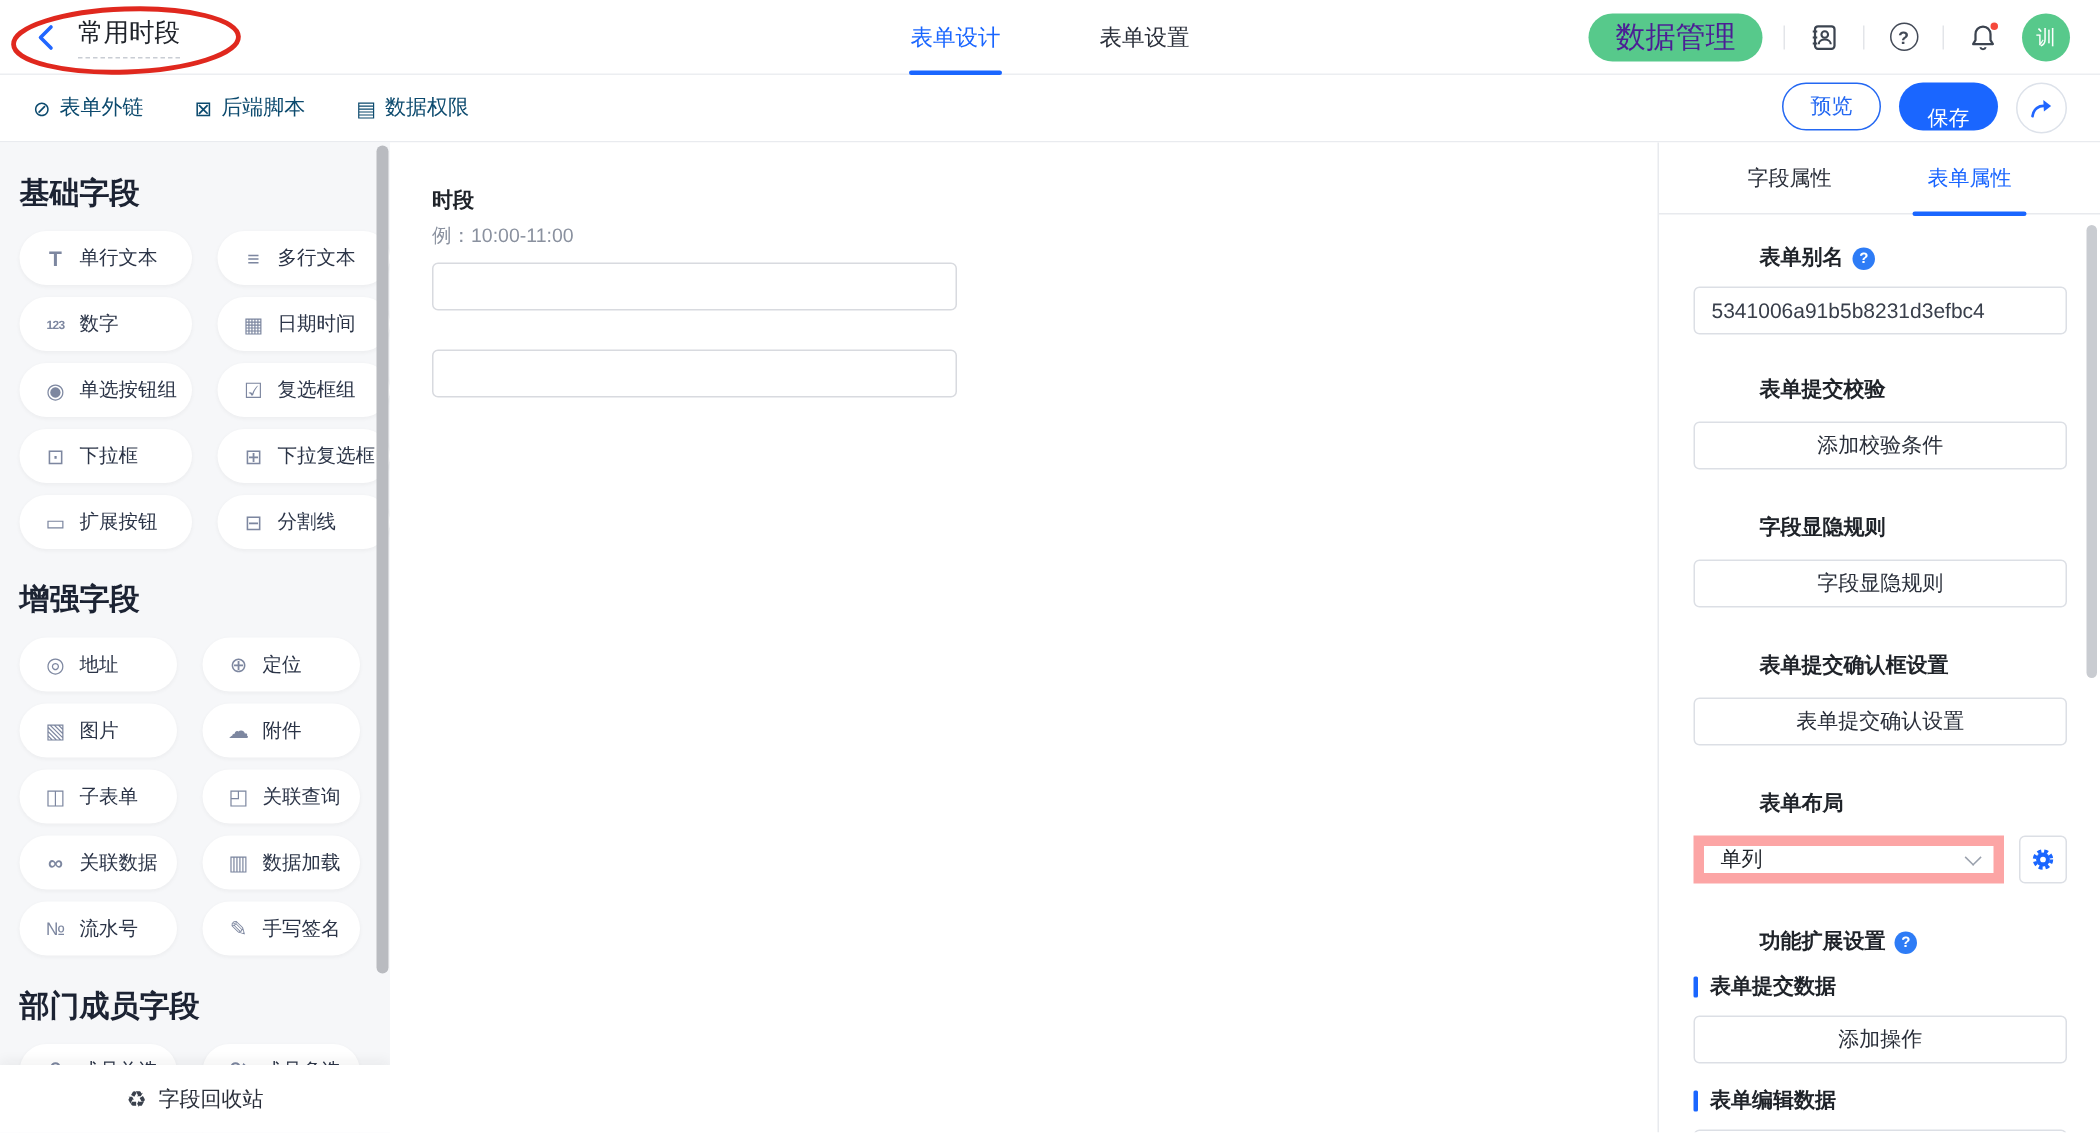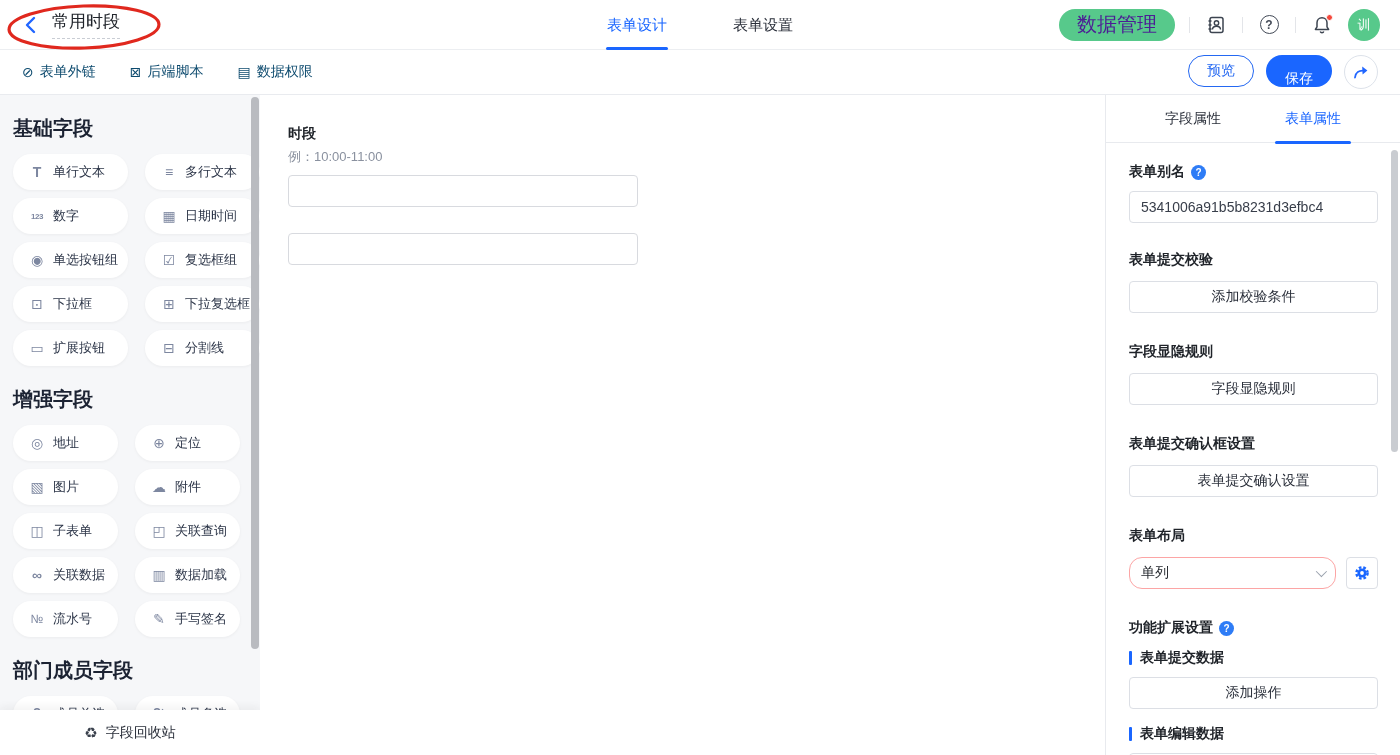--- a/index.html
+++ b/index.html
@@ -102,31 +102,31 @@
   .panel { width:295px; flex:0 0 295px; background:#fff; border-left:1px solid #e8eaee;
     position:relative; overflow:hidden; }
   .p-tabs { height:48px; display:flex; justify-content:center; gap:64px; align-items:center;
     border-bottom:1px solid #e8eaee; position:relative; }
   .ptab { font-size:14px; color:#2a2f3a; height:48px; display:flex; align-items:center;
     position:relative; cursor:pointer; }
   .ptab.active { color:#1a66ff; }
   .ptab.active::after { content:""; position:absolute; bottom:-1px; left:50%; transform:translateX(-50%);
     width:76px; height:3px; background:#1a66ff; border-radius:2px; }
   .p-body { padding:0 22px 0 23px; }
-  .p-label { font-size:14px; font-weight:700; color:#1f2329; display:flex; align-items:center; gap:6px; }
+  .p-label { font-size:14px; font-weight:700; color:#1f2329; display:flex; align-items:center; gap:6px;margin-left:44px; }
   .qmark { width:15px; height:15px; border-radius:50%; background:#2e7cf6; color:#fff; font-size:10px;
     font-weight:700; display:inline-flex; align-items:center; justify-content:center; cursor:pointer; }
   .p-input { width:100%; height:32px; border:1px solid #dcdfe5; border-radius:4px; margin-top:10px;
     font-size:14px; color:#383e4a; padding:0 11px; outline:none; }
   .p-btn { width:100%; height:32px; border:1px solid #dcdfe5; border-radius:4px; background:#fff;
     font-size:14px; color:#2a2f3a; margin-top:12px; cursor:pointer; }
   .mt28 { margin-top:28px; } .mt30 { margin-top:30px; } .mt20 { margin-top:20px; }
   .mt16 { margin-top:16px; } .mt12 { margin-top:12px; }
   .layout-row { display:flex; gap:10px; margin-top:12px; }
-  .p-select { flex:1; height:32px; border:1px solid #fca5a5; border-radius:13px; display:flex;
+  .p-select { flex:1; height:32px; border:7px solid #fca5a5; border-radius:0; display:flex;
     align-items:center; padding:0 11px; font-size:14px; color:#1f2329; cursor:pointer; justify-content:space-between; }
   .chev-down { width:8px; height:8px; border-right:1.6px solid #9aa1ad; border-bottom:1.6px solid #9aa1ad;
     transform:rotate(45deg) translateY(-2px); }
   .gear-btn { width:32px; height:32px; border:1px solid #dcdfe5; border-radius:4px; background:#fff;
     display:flex; align-items:center; justify-content:center; cursor:pointer; flex:0 0 32px; }
   .accent-label { display:flex; align-items:center; gap:8px; font-size:14px; font-weight:700; color:#1f2329; }
   .accent-bar { width:3px; height:14px; background:#1a66ff; border-radius:1px; display:inline-block; }
   .p-scrollbar { position:absolute; top:55px; right:2px; width:7px; height:302px;
     background:#c9ccd1; border-radius:4px; }
 </style>

